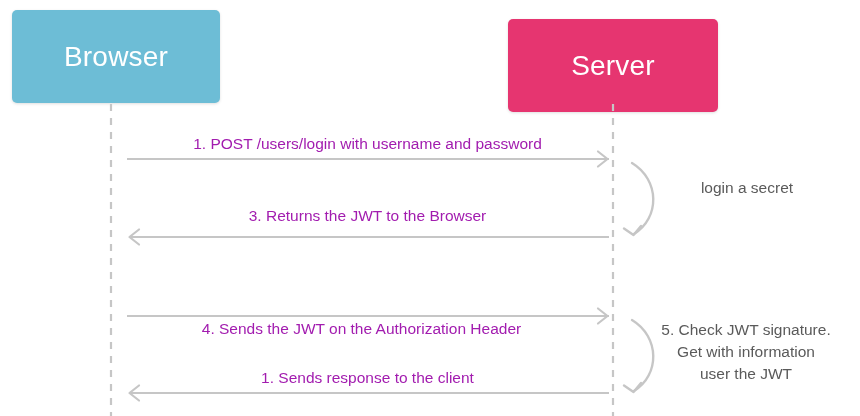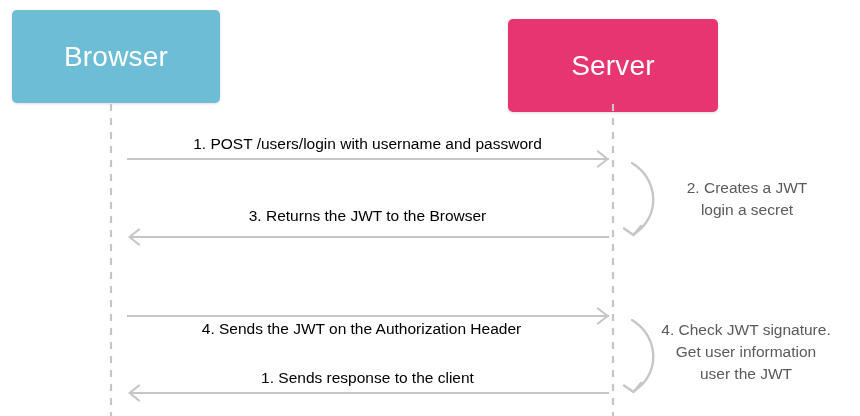--- a/index.html
+++ b/index.html
@@ -62,21 +62,21 @@
     left: 0;
     top: 0;
     width: 860px;
     height: 416px;
     pointer-events: none;
   }
 
   
   .msg-label {
     position: absolute;
-    color: #000000;
+    color: #a21caf;
     font-size: 15.5px;
     line-height: 1.38;
     text-align: center;
     white-space: nowrap;
     user-select: none;
   }
   .note-label {
     position: absolute;
     color: #5a5a5a;
     font-size: 15.5px;
@@ -149,23 +149,22 @@
 
   <div class="msg-label" id="msg-label-1">1. POST /users/login with username and password</div>
 
   <div class="msg-label" id="msg-label-3">3. Returns the JWT to the Browser</div>
 
   <div class="msg-label" id="msg-label-4">4. Sends the JWT on the Authorization Header</div>
 
   <div class="msg-label" id="msg-label-6">1. Sends response to the client</div>
 
   <div class="note-label" id="note-label-2">
-    <span class="note-line">2. Creates a JWT</span>
     <span class="note-line">login a secret</span>
   </div>
 
   <div class="note-label" id="note-label-5">
-    <span class="note-line">4. Check JWT signature.</span>
-    <span class="note-line">Get user information</span>
+    <span class="note-line">5. Check JWT signature.</span>
+    <span class="note-line">Get with information</span>
     <span class="note-line">user the JWT</span>
   </div>
 
 </div>
 
 </body></html>

